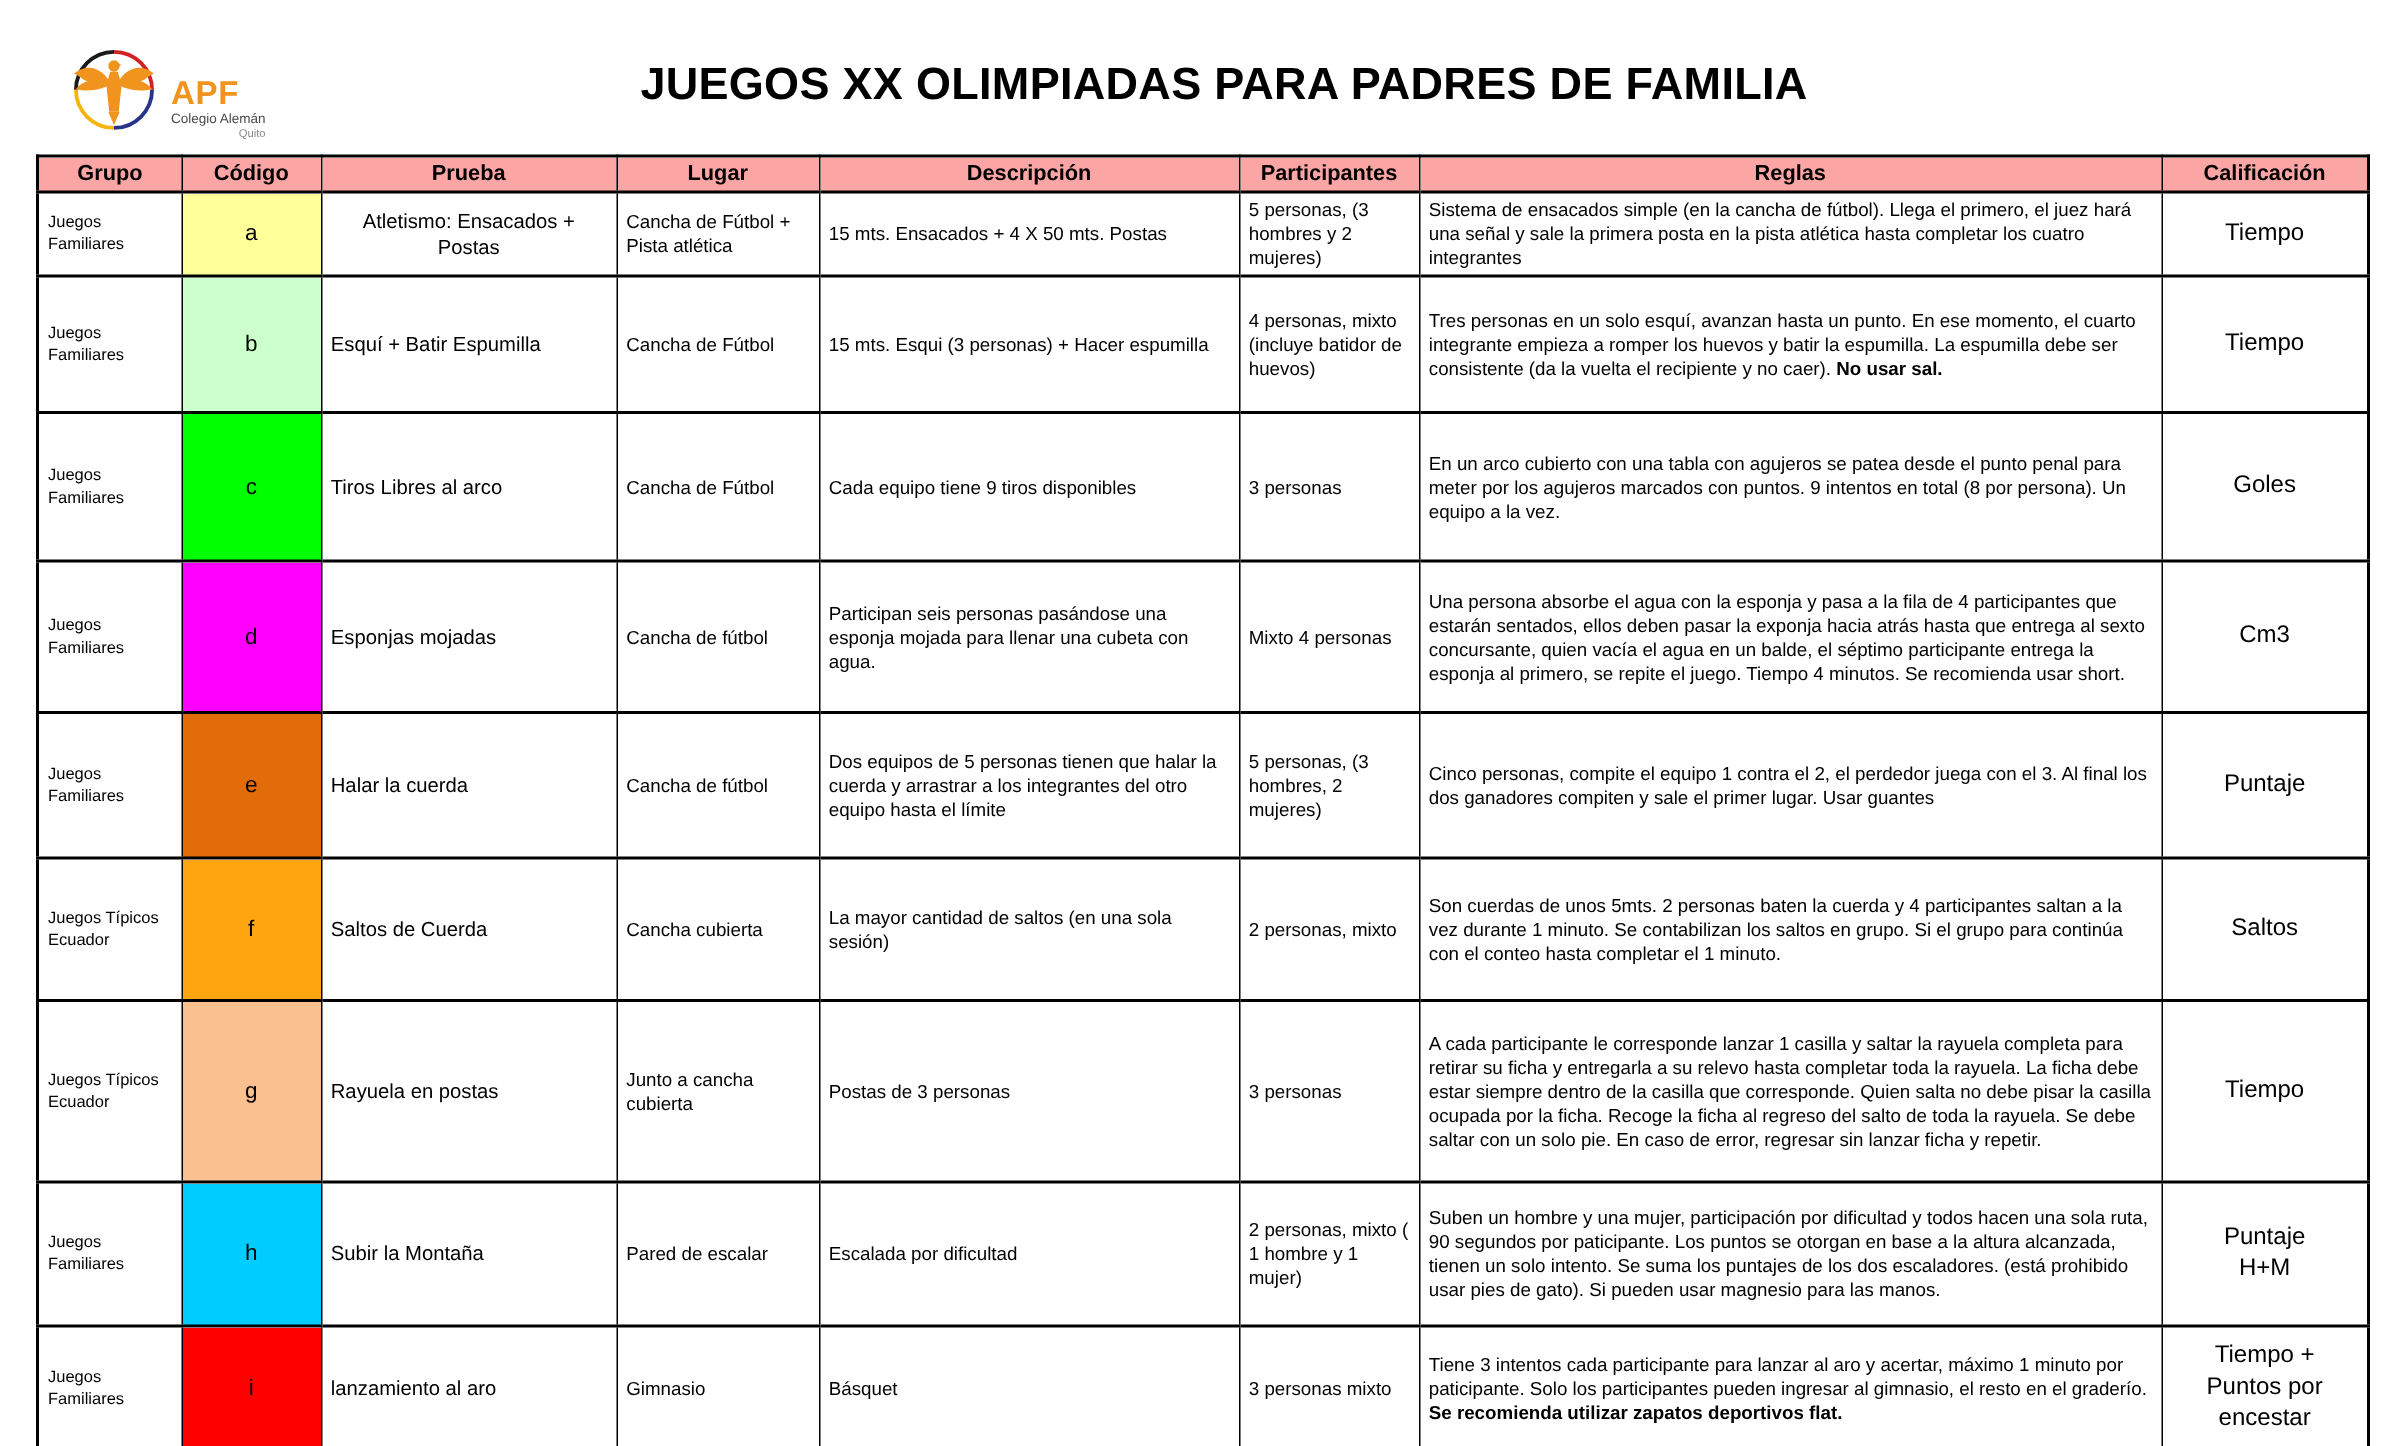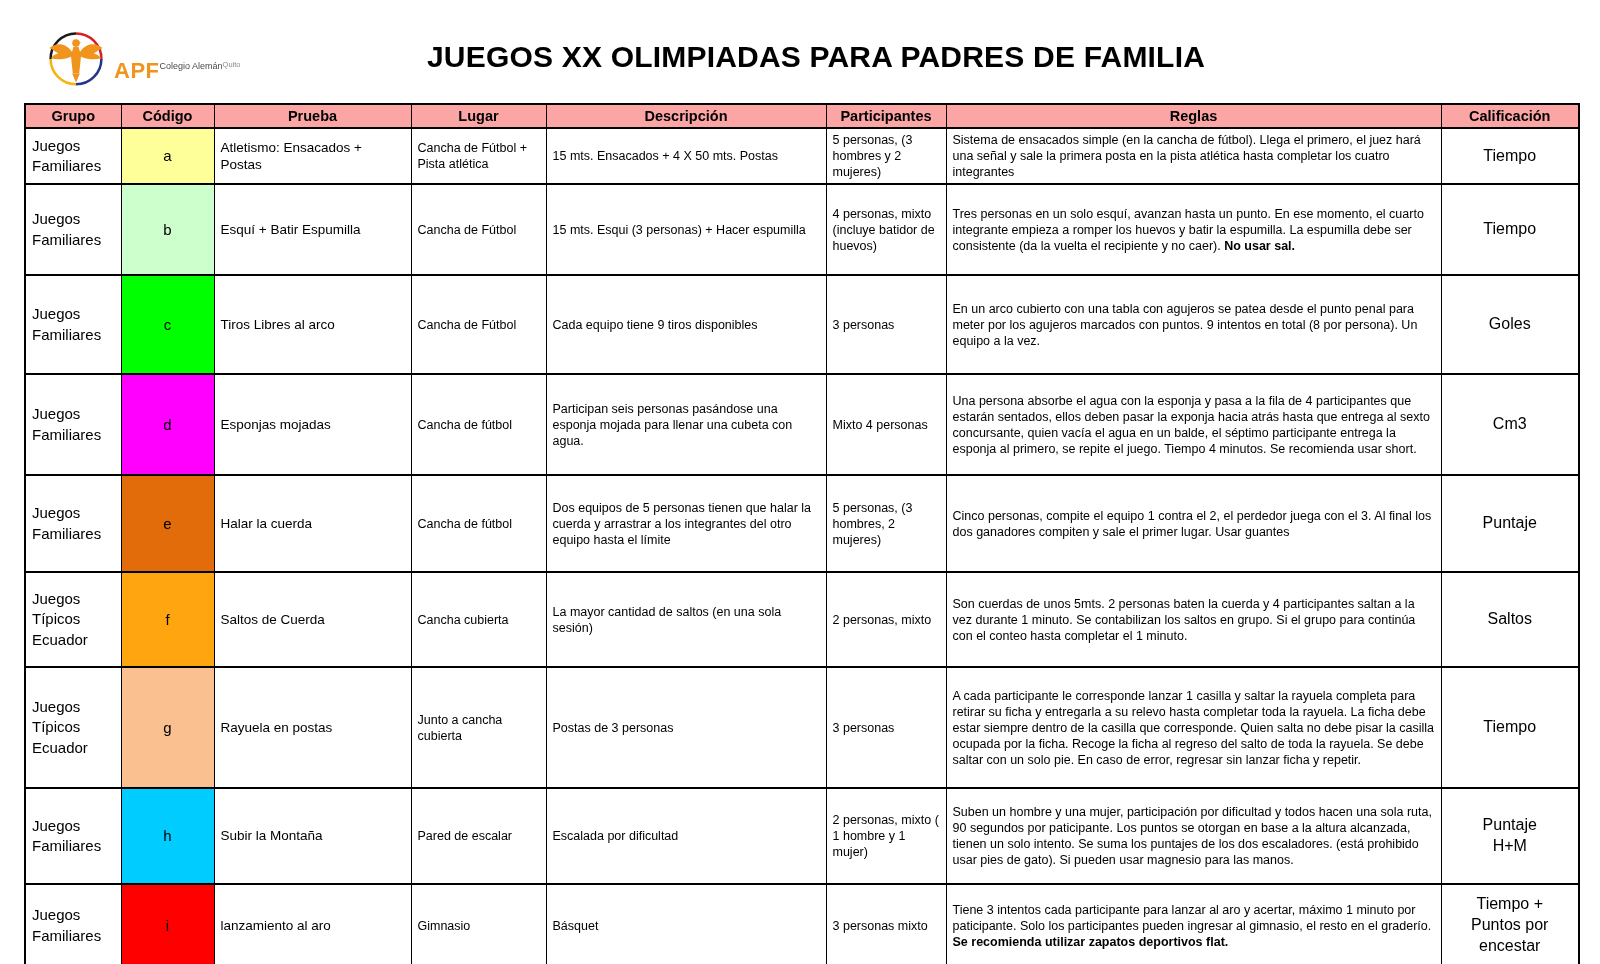--- a/index.html
+++ b/index.html
@@ -3,41 +3,41 @@
 <meta charset="utf-8">
 <style>
   html,body{margin:0;padding:0;background:#fff;width:1600px;height:964px;overflow:hidden;
     font-family:"Liberation Sans","DejaVu Sans",sans-serif;color:#000;}
   .page{position:relative;width:1600px;height:964px;}
 
   
   .masthead{position:relative;height:103px;}
   .logo{position:absolute;left:44px;top:24px;display:flex;align-items:center;gap:6px;}
   .logo svg{display:block;}
-  .logo-text{display:flex;line-height:1;margin-top:27px;}
+  .logo-text{display:flex;flex-direction:column;line-height:1;margin-top:27px;}
   .logo-apf{color:#f0941e;font-weight:bold;font-size:22px;letter-spacing:.5px;}
   .logo-org{font-size:9px;color:#4a4a4a;margin-top:2px;}
   .logo-city{font-size:7.5px;color:#8a8a8a;text-align:right;margin-top:1px;}
   .title{position:absolute;left:0;right:0;top:40px;text-align:center;
     font-size:30px;font-weight:600;letter-spacing:.2px;padding-left:32px;}
 
   
   table{border-collapse:collapse;table-layout:fixed;width:1554px;margin:0 0 0 24px;
     border:2px solid #000;}
   th,td{border:1px solid #000;padding:2px 6px;vertical-align:middle;overflow:hidden;}
   thead th{background:#fca5a5;font-size:14.5px;font-weight:bold;text-align:center;
     height:20px;padding:1px 4px;border-bottom:2px solid #000;}
   tbody td{font-size:12.5px;line-height:1.28;border-bottom:2px solid #000;}
-  td.c-grupo{font-size:15px;line-height:1.35;}
+  td.c-grupo{font-size:11px;line-height:1.35;}
   td.c-codigo{text-align:center;font-size:15px;}
   td.c-prueba{font-size:13.5px;}
   td.c-lugar{font-size:12.5px;}
   td.c-calif{text-align:center;font-size:16px;white-space:pre-line;line-height:1.3;}
   tbody tr:nth-child(1) td{height:50px;}
-  tbody tr:nth-child(1) td.c-prueba{margin-left:24px;}
+  tbody tr:nth-child(1) td.c-prueba{text-align:center;margin-left:24px;}
   tbody tr:nth-child(2) td{height:85px;}
   tbody tr:nth-child(3) td{height:93px;}
   tbody tr:nth-child(4) td{height:95px;}
   tbody tr:nth-child(5) td{height:91px;}
   tbody tr:nth-child(6) td{height:89px;}
   tbody tr:nth-child(7) td{height:115px;}
   tbody tr:nth-child(8) td{height:90px;}
   tbody tr:nth-child(9) td{height:77px;}
   .bold{font-weight:bold;}
 </style>

